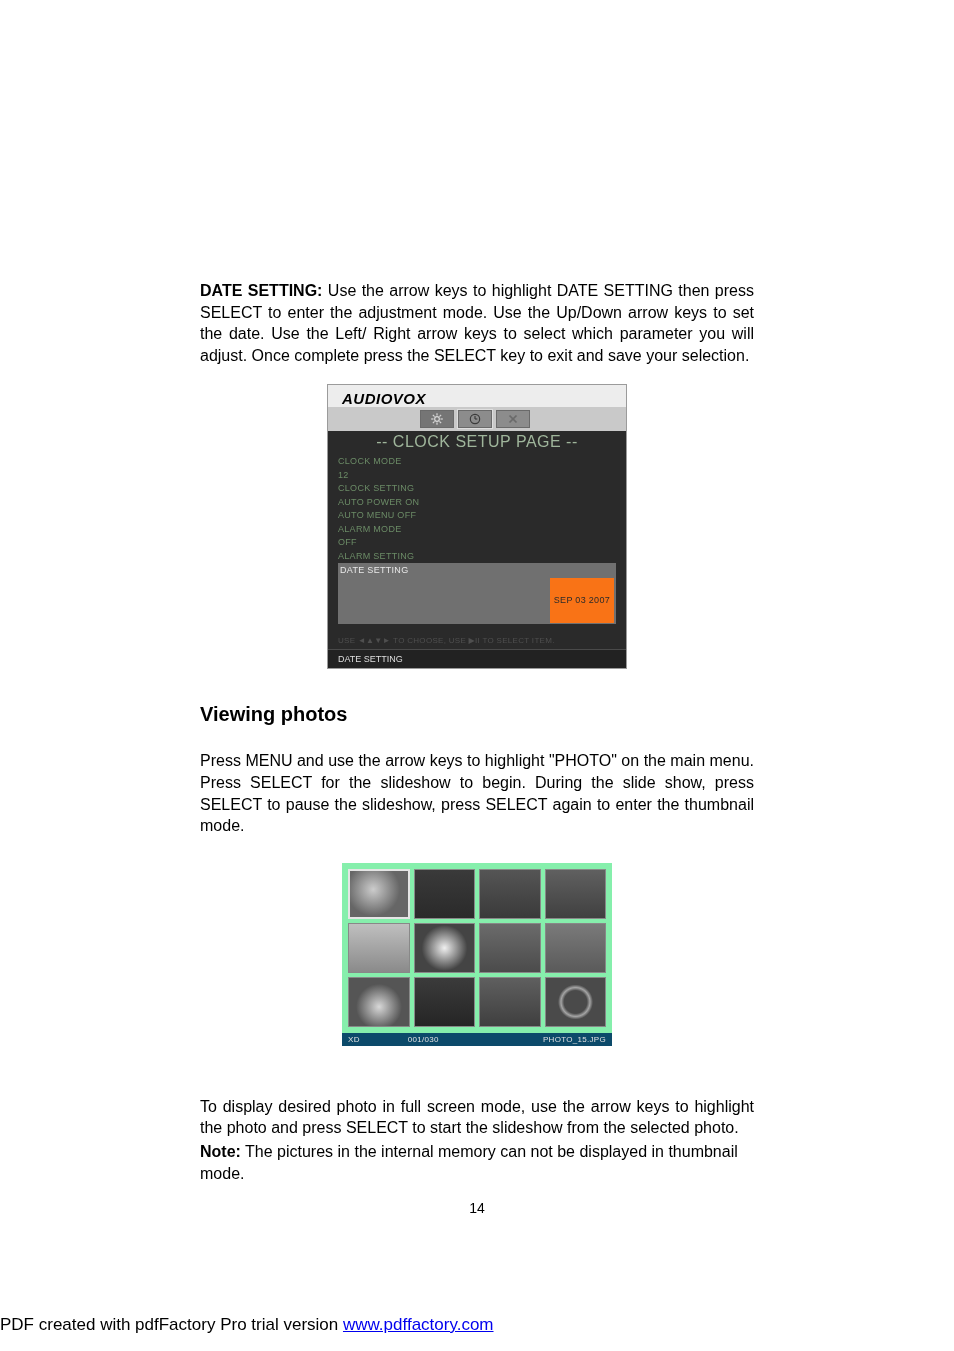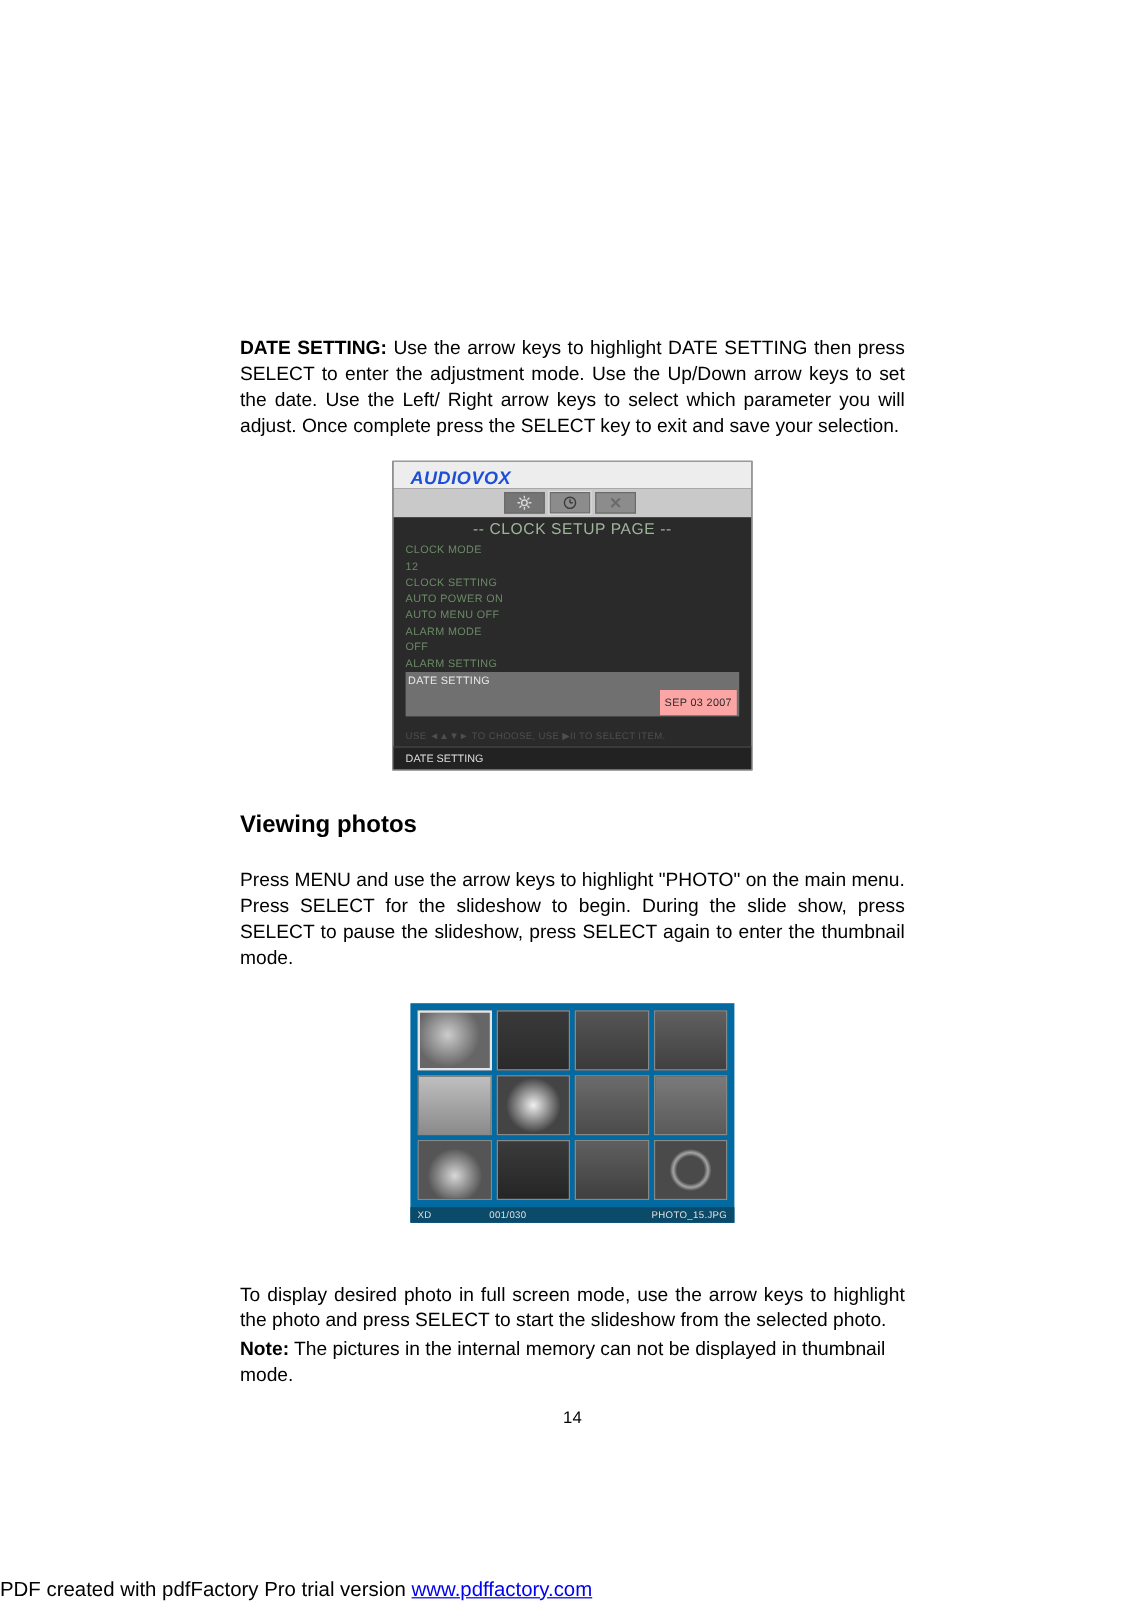--- a/index.html
+++ b/index.html
@@ -5,36 +5,36 @@
   * { box-sizing: border-box; margin: 0; padding: 0; }
   html, body { width: 954px; height: 1351px; background: #ffffff; font-family: Arial, Helvetica, sans-serif; color: #000; }
   .page { width: 954px; height: 1351px; position: relative; padding: 280px 200px 0 200px; }
   .para { font-size: 16px; line-height: 1.35; text-align: justify; }
   .bold { font-weight: bold; }
   .heading { font-size: 20px; font-weight: bold; margin-top: 34px; margin-bottom: 24px; }
   .figure-wrap { display: flex; justify-content: center; margin: 18px 0 14px 0; }
   
   .fig1 { width: 300px; border: 1px solid #9b9b9b; background: #2a2a2a; font-family: Arial, sans-serif; font-size: 10px; color: #bdbdbd; }
   .fig1-top { background: #ededed; height: 22px; display: flex; align-items: flex-end; padding: 0 6px 0 14px; }
-  .fig1-brand { font-weight: bold; font-style: italic; color: #1d4ed8; font-size: 15px; letter-spacing: 0.5px; }
+  .fig1-brand { font-weight: bold; font-style: italic; color: #000000; font-size: 15px; letter-spacing: 0.5px; }
   .fig1-tabs { display: flex; align-items: center; height: 24px; background: #c9c9c9; gap: 4px; padding-left: 92px; }
   .fig1-tab { width: 34px; height: 18px; background: #8c8c8c; display: flex; align-items: center; justify-content: center; border: 1px solid #6a6a6a; }
   .fig1-tab.gearbox { background:#757575; }
   .fig1-tab svg { width: 14px; height: 14px; }
-  .fig1-titlebar { text-align: center; padding: 2px 0; color: #9fb59b; font-size: 13px; letter-spacing: 0.5px; }
+  .fig1-titlebar { text-align: center; padding: 2px 0; color: #9fb59b; font-size: 16px; letter-spacing: 0.5px; }
   .fig1-list { padding: 2px 10px 6px 10px; }
   .fig1-row { display: flex; font-size: 9px; line-height: 1.5; color: #6b8b66; letter-spacing: 0.3px; flex-direction: column; }
   .fig1-row .label { width: 100px; }
   .fig1-row .val { }
   .fig1-row.sel { background: #707070; color: #e8e8e8; padding: 1px 2px; }
-  .fig1-row.sel .valbox { background: #fca5a5; color: #2b2b2b; padding: 4px 4px; margin-left: auto; }
+  .fig1-row.sel .valbox { background: #f97316; color: #2b2b2b; padding: 16px 4px; margin-left: auto; }
   .fig1-hint { font-size: 8px; color: #4f4f4f; padding: 6px 10px 4px 10px; letter-spacing: 0.3px; }
   .fig1-footer { background: #222; border-top: 1px solid #4a4a4a; color: #dedede; font-size: 9px; padding: 4px 10px; }
   
-  .fig2 { width: 270px; background: #0369a1; padding-bottom: 0; }
+  .fig2 { width: 270px; background: #86efac; padding-bottom: 0; }
   .fig2-grid { display: grid; grid-template-columns: repeat(4, 1fr); grid-template-rows: repeat(3, 50px); gap: 4px; padding: 6px; }
   .thumb { background: #555; border: 1px solid #888; position: relative; overflow: hidden; }
   .thumb.sel { border: 2px solid #e5e5e5; }
   .thumb .sketch { position: absolute; inset: 0; }
   .fig2-bar { background: #0c4a6a; color: #e0e0e0; font-size: 8px; display: flex; padding: 2px 6px; letter-spacing: 0.3px; }
   .fig2-bar .mid { flex: 1; text-align: left; padding-left: 48px; }
   
   .sk-swirl { background: radial-gradient(circle at 40% 40%, #ccc 0%, #666 60%); }
   .sk-flowers { background: linear-gradient(#3a3a3a,#2a2a2a); }
   .sk-pots { background: linear-gradient(#555,#3a3a3a); }

